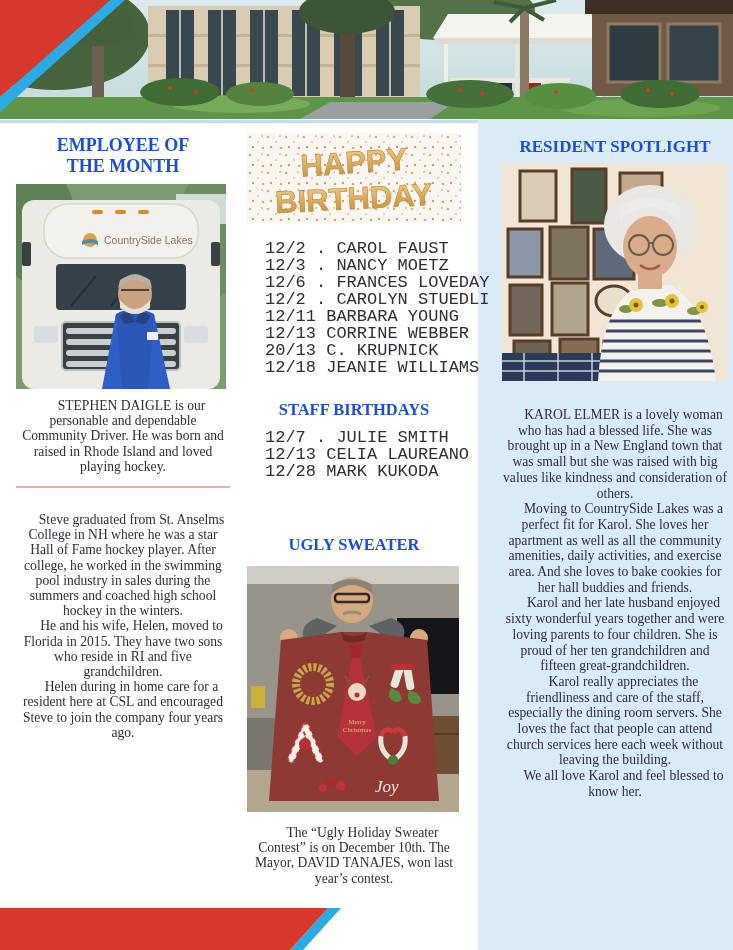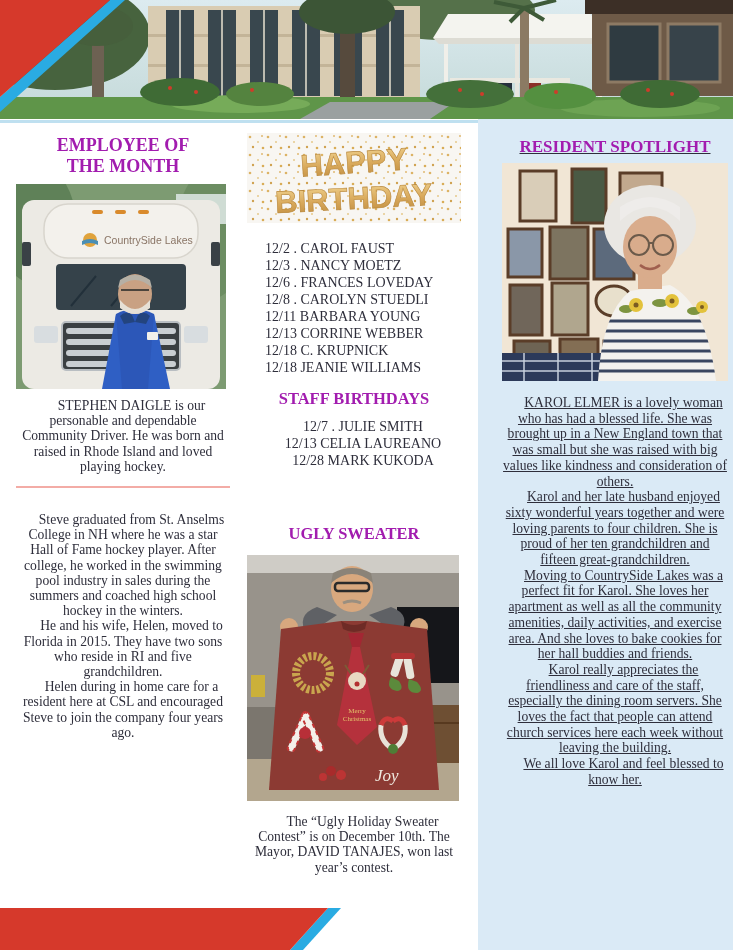--- a/index.html
+++ b/index.html
@@ -8,32 +8,32 @@
   .abs{position:absolute;}
   
   .header-photo{left:0;top:0;width:733px;height:119px;}
   .header-line{left:0;top:120px;width:733px;height:3px;background:#bfe0f0;}
   .corner-tl{left:0;top:0;width:130px;height:115px;}
   .corner-bl{left:0;bottom:0;width:345px;height:42px;}
   .rightcol-bg{left:478px;top:119px;width:255px;height:831px;background:#daeaf6;}
   
   .col-left{left:16px;top:135px;width:214px;}
   .col-mid{left:247px;top:133px;width:214px;}
-  .col-right{left:502px;top:136px;width:226px;text-decoration:underline;}
-  .sec-title{color:#a21caf;font-weight:bold;text-align:center;font-size:18px;line-height:21px;margin:0;}
+  .col-right{left:502px;top:136px;width:226px;}
+  .sec-title{color:#1d4ed8;font-weight:bold;text-align:center;font-size:18px;line-height:21px;margin:0;}
   .sec-title.small{font-size:16.5px;line-height:19px;}
   .body-text p{margin:0;font-size:13.6px;line-height:15.2px;text-indent:17px;text-align:center;}
   .photo-frame{display:block;}
   .divider{height:2px;background:#f3aca6;border:0;margin:12px 0 0 0;}
-  .list{font-size:14px;line-height:17px;padding-left:18px;}
+  .list{font-size:17px;line-height:17px;padding-left:18px;font-family:Liberation Mono, monospace;}
   .list div{white-space:pre;}
   .mid-photo{margin-top:12px;}
   .caption{margin-top:9px;}
   .rs-photo{margin-top:6px;}
-  .rs-text{margin-top:10px;}
+  .rs-text{margin-top:22px;}
   .rs-text p{line-height:15.7px;}
 </style>
 </head>
 <body>
 
 <div class="page">
 
   <svg class="abs header-photo" viewBox="0 0 733 119" preserveAspectRatio="none">
     <defs>
       <linearGradient id="sky" x1="0" y1="0" x2="0" y2="1">
@@ -220,30 +220,30 @@
       <rect x="0" y="0" width="214" height="90" fill="#f8f6f2"></rect>
       <rect x="0" y="0" width="214" height="90" fill="url(#confetti)"></rect>
       <text x="107" y="40" text-anchor="middle" transform="rotate(-4 107 32)" font-family="Liberation Sans, sans-serif" font-weight="bold" font-size="31" fill="url(#goldg)" stroke="#b8873b" stroke-width="0.6">HAPPY</text>
       <text x="107" y="76" text-anchor="middle" transform="rotate(-3 107 68)" font-family="Liberation Sans, sans-serif" font-weight="bold" font-size="31" fill="url(#goldg)" stroke="#b8873b" stroke-width="0.6">BIRTHDAY</text>
     </svg>
 
     <div class="list" style="margin-top:13px;">
       <div>12/2 . CAROL FAUST</div>
       <div>12/3 . NANCY MOETZ</div>
       <div>12/6 . FRANCES LOVEDAY</div>
-      <div>12/8 . CAROLYN STUEDLI</div>
+      <div>12/2 . CAROLYN STUEDLI</div>
       <div>12/11 BARBARA YOUNG</div>
       <div>12/13 CORRINE WEBBER</div>
-      <div>12/18 C. KRUPNICK</div>
+      <div>20/13 C. KRUPNICK</div>
       <div>12/18 JEANIE WILLIAMS</div>
     </div>
 
-    <h2 class="sec-title small" style="margin-top:13px;">STAFF BIRTHDAYS</h2>
-
-    <div class="list" style="margin-top:10px;text-align:center;">
+    <h2 class="sec-title small" style="margin-top:24px;">STAFF BIRTHDAYS</h2>
+
+    <div class="list" style="margin-top:10px;">
       <div>12/7 . JULIE SMITH</div>
       <div>12/13 CELIA LAUREANO</div>
       <div>12/28 MARK KUKODA</div>
     </div>
 
     <h2 class="sec-title small" style="margin-top:55px;">UGLY SWEATER</h2>
 
     
     <svg class="mid-photo" width="212" height="246" viewBox="0 0 212 246">
       <rect x="0" y="0" width="212" height="18" fill="#cfccc6"></rect>
@@ -369,20 +369,20 @@
         <path d="M118 58 Q148 30 178 58 L178 44 Q148 24 118 44 Z" fill="#eeecea"></path>
         <circle cx="137" cy="82" r="10" fill="none" stroke="#6b5a4a" stroke-width="2"></circle>
         <circle cx="161" cy="82" r="10" fill="none" stroke="#6b5a4a" stroke-width="2"></circle>
         <line x1="147" y1="80" x2="151" y2="80" stroke="#6b5a4a" stroke-width="2"></line>
         <path d="M138 102 Q148 110 158 102" stroke="#a05f4e" stroke-width="2.5" fill="none"></path>
       </g>
     </svg>
 
     <div class="body-text rs-text">
       <p>KAROL ELMER is a lovely woman who has had a blessed life. She was brought up in a New England town that was small but she was raised with big values like kindness and consideration of others.</p>
+      <p>Moving to CountrySide Lakes was a perfect fit for Karol. She loves her apartment as well as all the community amenities, daily activities, and exercise area. And she loves to bake cookies for her hall buddies and friends.</p>
       <p>Karol and her late husband enjoyed sixty wonderful years together and were loving parents to four children. She is proud of her ten grandchildren and fifteen great-grandchildren.</p>
-      <p>Moving to CountrySide Lakes was a perfect fit for Karol. She loves her apartment as well as all the community amenities, daily activities, and exercise area. And she loves to bake cookies for her hall buddies and friends.</p>
       <p>Karol really appreciates the friendliness and care of the staff, especially the dining room servers. She loves the fact that people can attend church services here each week without leaving the building.</p>
       <p>We all love Karol and feel blessed to know her.</p>
     </div>
   </div>
 
 </div>
 
 </body></html>

